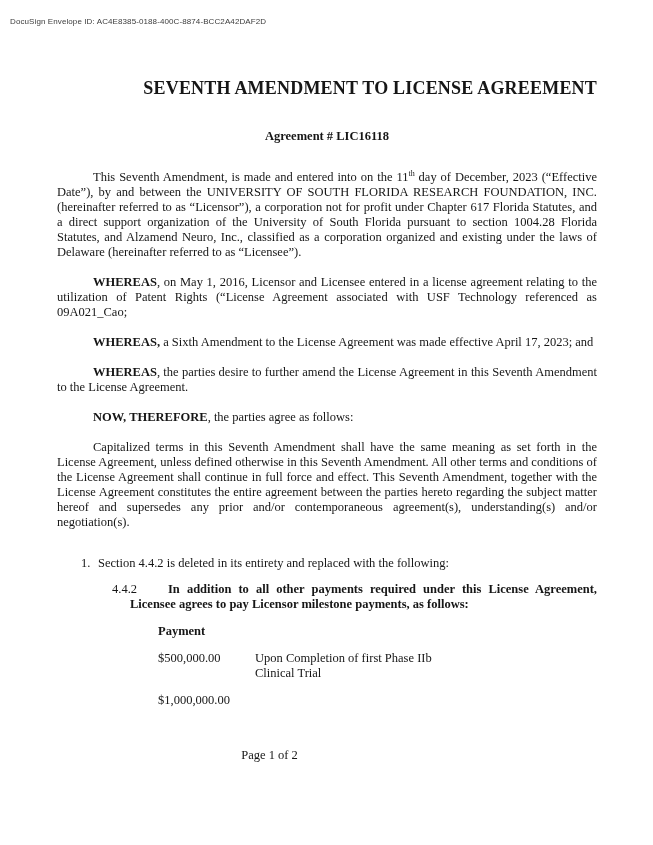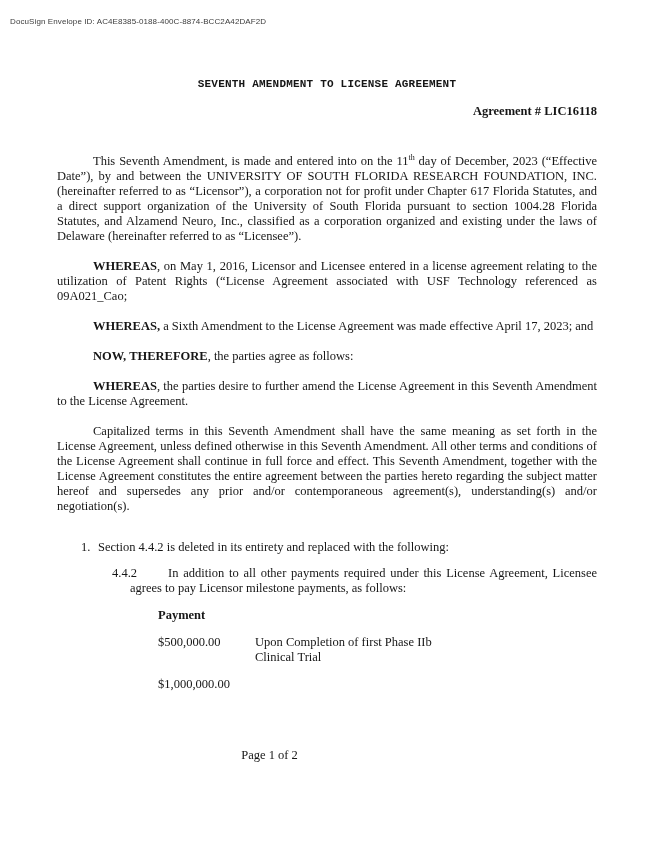--- a/index.html
+++ b/index.html
@@ -22,58 +22,57 @@
     letter-spacing: 0.1px;
   }
   .content {
     position: absolute;
     top: 0;
     left: 57px;
     width: 540px;
     padding-top: 78px;
   }
   .doc-title {
-    text-align: center;
+    text-align: right;
     font-weight: bold;
-    font-size: 11px;
+    font-size: 18px;
     letter-spacing: 0.2px;
-    font-family: Liberation Mono, monospace;
   }
   .agreement-no {
-    margin-top: 14px;
-    text-align: right;
+    margin-top: 30px;
+    text-align: center;
     font-weight: bold;
     font-size: 12.5px;
   }
   .para {
     margin-top: 15px;
     font-size: 12.5px;
     line-height: 15px;
     text-align: justify;
     text-indent: 36px;
   }
-  .para.intro { margin-top: 35px; }
+  .para.intro { margin-top: 26px; }
   .para b { font-weight: bold; }
   sup { font-size: 8px; line-height: 0; }
   .item1 {
     margin-top: 26px;
     margin-left: 24px;
     font-size: 12.5px;
     line-height: 15px;
   }
   .item1-num { display: inline-block; width: 17px; }
   .sec442 {
     position: relative;
     margin-top: 11px;
     margin-left: 73px;
     font-size: 12.5px;
     line-height: 15px;
   }
   .sec442-num { position: absolute; left: -18px; top: 0; }
-  .sec442-text { text-indent: 38px; text-align: justify; }
+  .sec442-text { text-indent: 38px; text-align: justify; font-weight: bold; }
   .mtable {
     margin-left: 101px;
     margin-top: 9px;
     font-size: 12.5px;
     line-height: 15px;
   }
   .mrow { display: flex; margin-top: 12px; }
   .mcol1 { flex: 0 0 97px; width: 97px; }
   .mcol2 { width: 188px; }
   .mheader .mcol1, .mheader .mcol2 { font-weight: bold; }
@@ -96,23 +95,23 @@
   <div class="doc-title">SEVENTH AMENDMENT TO LICENSE AGREEMENT</div>
 
   <div class="agreement-no">Agreement # LIC16118</div>
 
   <p class="para intro"><span>This Seventh Amendment, is made and entered into on the 11</span><sup>th</sup><span> day of December, 2023 (“Effective Date”), by and between the UNIVERSITY OF SOUTH FLORIDA RESEARCH FOUNDATION, INC. (hereinafter referred to as “Licensor”), a corporation not for profit under Chapter 617 Florida Statutes, and a direct support organization of the University of South Florida pursuant to section 1004.28 Florida Statutes, and Alzamend Neuro, Inc., classified as a corporation organized and existing under the laws of Delaware (hereinafter referred to as “Licensee”).</span></p>
 
   <p class="para"><b>WHEREAS</b><span>, on May 1, 2016, Licensor and Licensee entered in a license agreement relating to the utilization of Patent Rights (“License Agreement associated with USF Technology referenced as 09A021_Cao;</span></p>
 
   <p class="para"><b>WHEREAS,</b><span> a Sixth Amendment to the License Agreement was made effective April 17, 2023; and</span></p>
 
+  <p class="para"><b>WHEREAS</b><span>, the parties desire to further amend the License Agreement in this Seventh Amendment to the License Agreement.</span></p>
+
   <p class="para"><b>NOW, THEREFORE</b><span>, the parties agree as follows:</span></p>
-
-  <p class="para"><b>WHEREAS</b><span>, the parties desire to further amend the License Agreement in this Seventh Amendment to the License Agreement.</span></p>
 
   <p class="para">Capitalized terms in this Seventh Amendment shall have the same meaning as set forth in the License Agreement, unless defined otherwise in this Seventh Amendment.  All other terms and conditions of the License Agreement shall continue in full force and effect.  This Seventh Amendment, together with the License Agreement constitutes the entire agreement between the parties hereto regarding the subject matter hereof and supersedes any prior and/or contemporaneous agreement(s), understanding(s) and/or negotiation(s).</p>
 
   <div class="item1"><span class="item1-num">1.</span><span>Section 4.4.2 is deleted in its entirety and replaced with the following:</span></div>
 
   <div class="sec442">
     <span class="sec442-num">4.4.2</span>
     <p class="sec442-text">In addition to all other payments required under this License Agreement, Licensee agrees to pay Licensor milestone payments, as follows:</p>
   </div>
 

